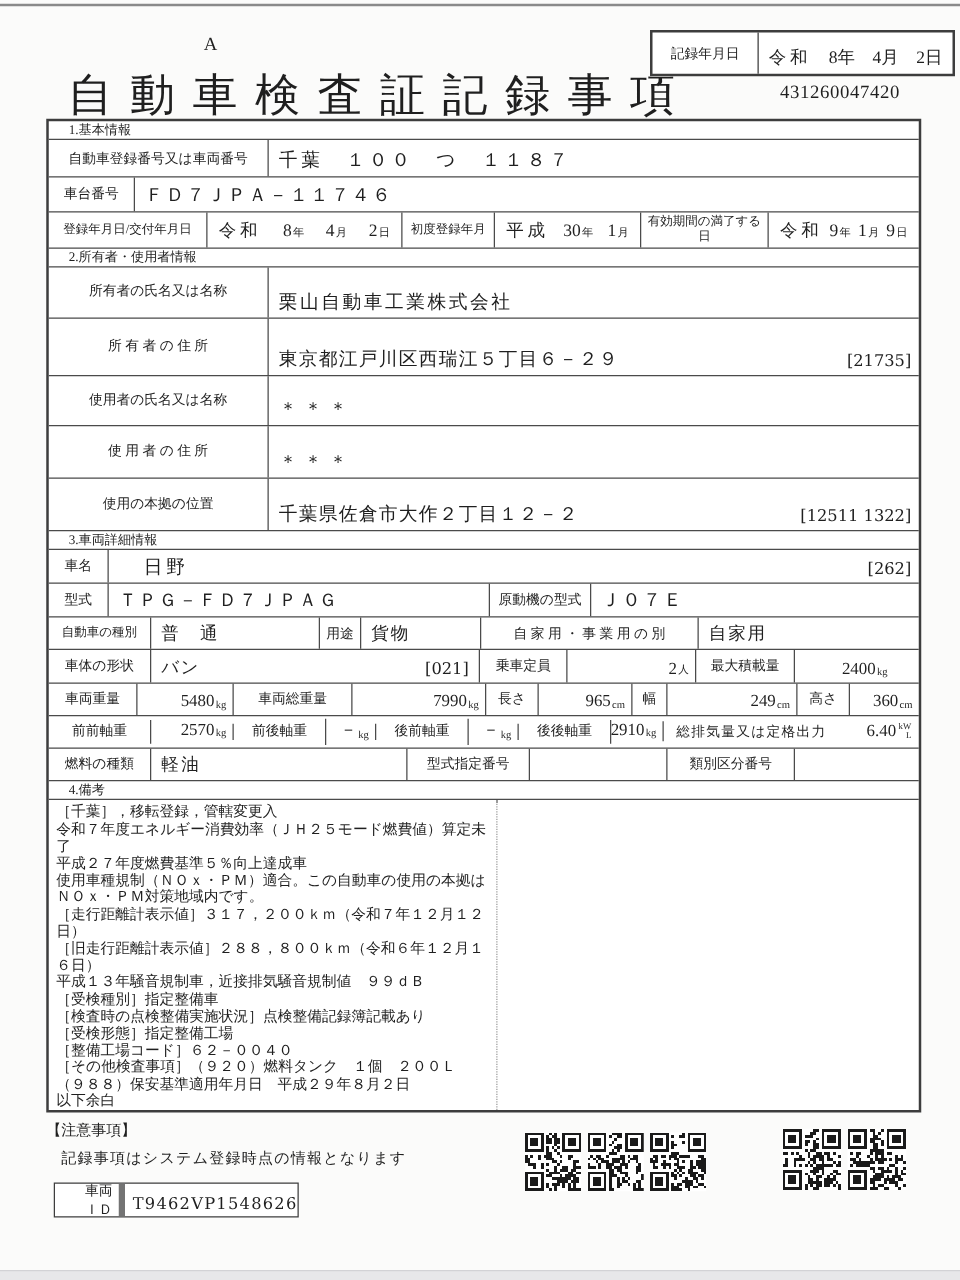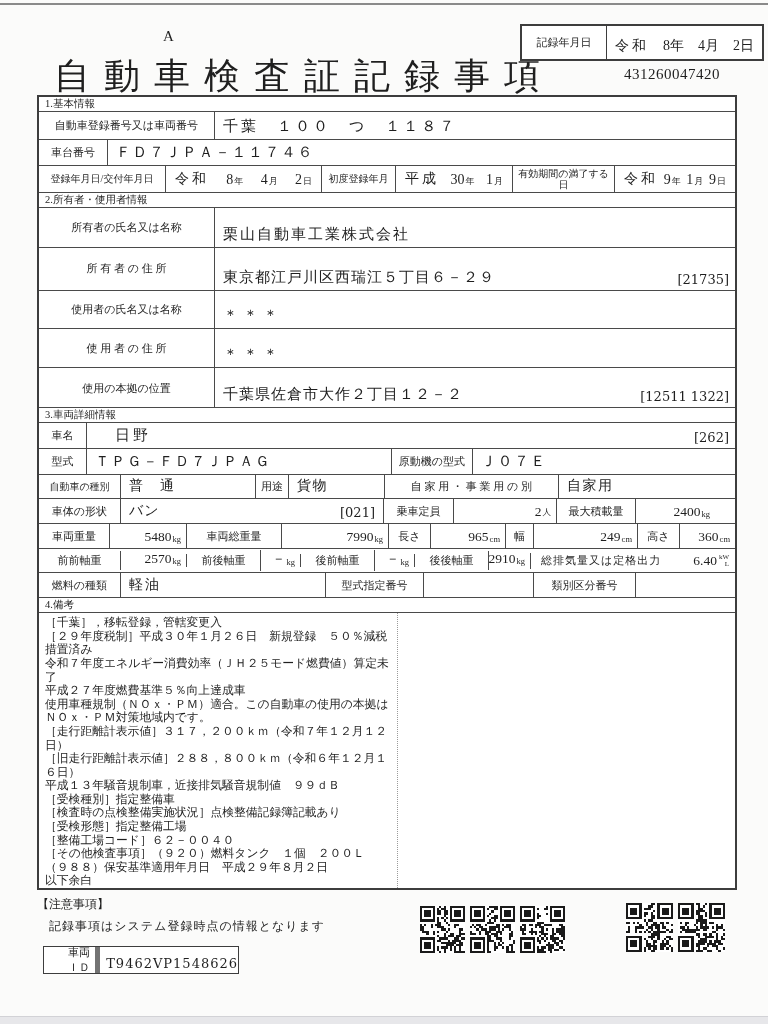--- a/index.html
+++ b/index.html
@@ -14,21 +14,21 @@
   .mark-a{position:absolute;left:163px;top:28px;font-size:15px;}
   .doc-title{position:absolute;left:54px;top:52px;font-size:36px;letter-spacing:14px;white-space:nowrap;}
   .doc-number{position:absolute;left:624px;top:66px;font-size:15px;letter-spacing:.5px;}
 
   
   .doc-table{position:absolute;left:37px;top:95px;width:700px;height:795px;border:2px solid #3d3d3d;background:#fff;box-sizing:border-box;display:flex;flex-direction:column;}
   .trow{display:flex;box-sizing:border-box;}
   .trow + .trow{border-top:1px solid #4a4a4a;}
   .c{box-sizing:border-box;min-width:0;}
   .c + .c{border-left:1px solid #4a4a4a;}
-  .sechead{height:15px;font-size:10.5px;display:flex;align-items:center;padding-left:6px;}
+  .sechead{height:15px;font-size:10.5px;display:flex;align-items:center;padding-left:16px;}
   .lbl{display:flex;align-items:center;justify-content:center;text-align:center;font-size:11px;line-height:1.15;padding:0 2px;}
   .val{display:flex;align-items:flex-end;padding:0 6px 3px 8px;font-size:15px;letter-spacing:1.5px;white-space:nowrap;}
   .val.split{justify-content:space-between;letter-spacing:1px;}
   .code{font-size:13px;letter-spacing:0;font-family:"DejaVu Serif",serif;}
   .meas{display:flex;align-items:flex-end;justify-content:flex-end;padding:0 5px 3px 2px;font-size:13.5px;letter-spacing:0;}
   .meas .unit{font-size:8.5px;margin:0 0 1px 1px;letter-spacing:0;}
   .dval{display:flex;align-items:flex-end;justify-content:space-between;padding:0 9px 4px 9px;font-size:14px;white-space:nowrap;}
   .dval .unit{font-size:9px;margin-left:1px;}
   .era{letter-spacing:3px;font-family:Liberation Serif, serif;}
   .powercell{display:flex;align-items:center;justify-content:space-between;padding:0 6px 0 10px;}
@@ -253,21 +253,20 @@
     <div class="c lbl" style="width:102px;">類別区分番号</div>
     <div class="c val" style="flex:1;"></div>
   </div>
 
   <div class="trow sechead" style="height:16px;">4.備考</div>
 
   <div class="trow remarks-body">
     <div class="remarks-dotline"></div>
     <div class="remarks-text">
         <div class="remark-line">［千葉］，移転登録，管轄変更入</div>
-        <div class="remark-line">［２９年度税制］平成３０年１月２６日　新規登録　５０％減税措置済み</div>
         <div class="remark-line">令和７年度エネルギー消費効率（ＪＨ２５モード燃費値）算定未了</div>
         <div class="remark-line">平成２７年度燃費基準５％向上達成車</div>
         <div class="remark-line">使用車種規制（ＮＯｘ・ＰＭ）適合。この自動車の使用の本拠はＮＯｘ・ＰＭ対策地域内です。</div>
         <div class="remark-line">［走行距離計表示値］３１７，２００ｋｍ（令和７年１２月１２日）</div>
         <div class="remark-line">［旧走行距離計表示値］２８８，８００ｋｍ（令和６年１２月１６日）</div>
         <div class="remark-line">平成１３年騒音規制車，近接排気騒音規制値　９９ｄＢ</div>
         <div class="remark-line">［受検種別］指定整備車</div>
         <div class="remark-line">［検査時の点検整備実施状況］点検整備記録簿記載あり</div>
         <div class="remark-line">［受検形態］指定整備工場</div>
         <div class="remark-line">［整備工場コード］６２－００４０</div>

